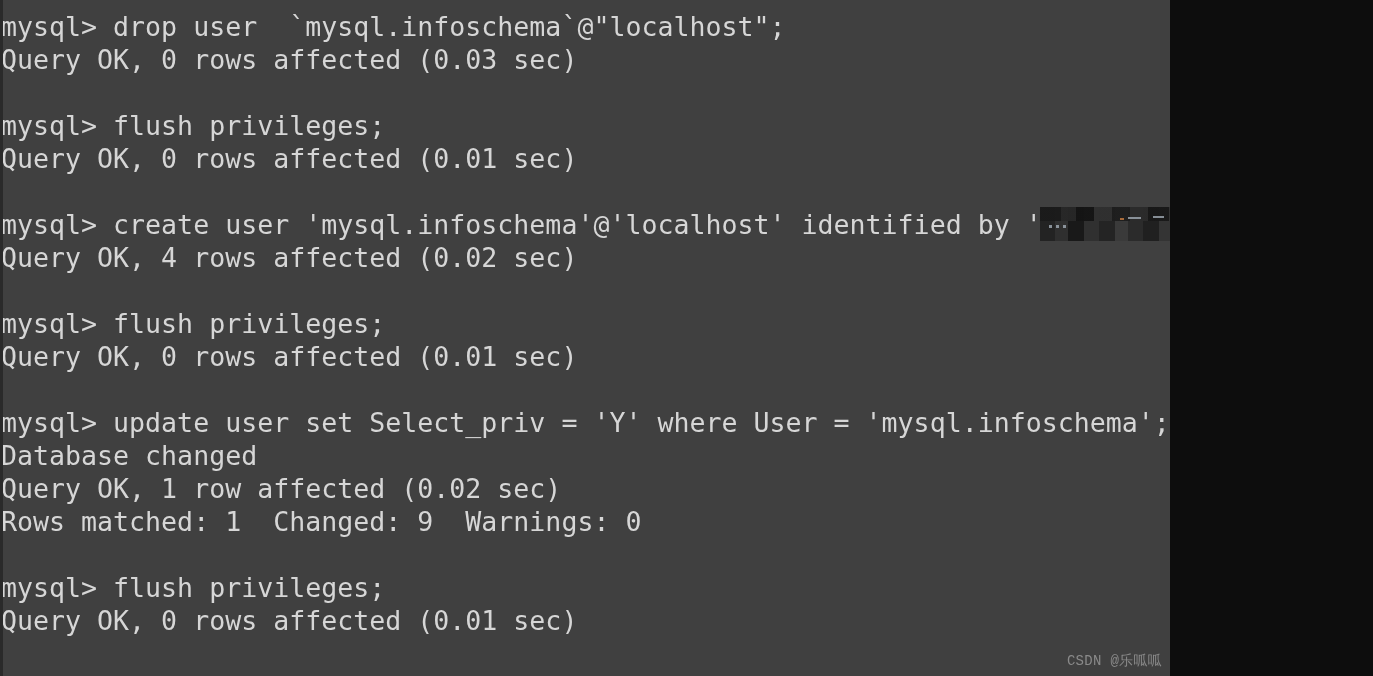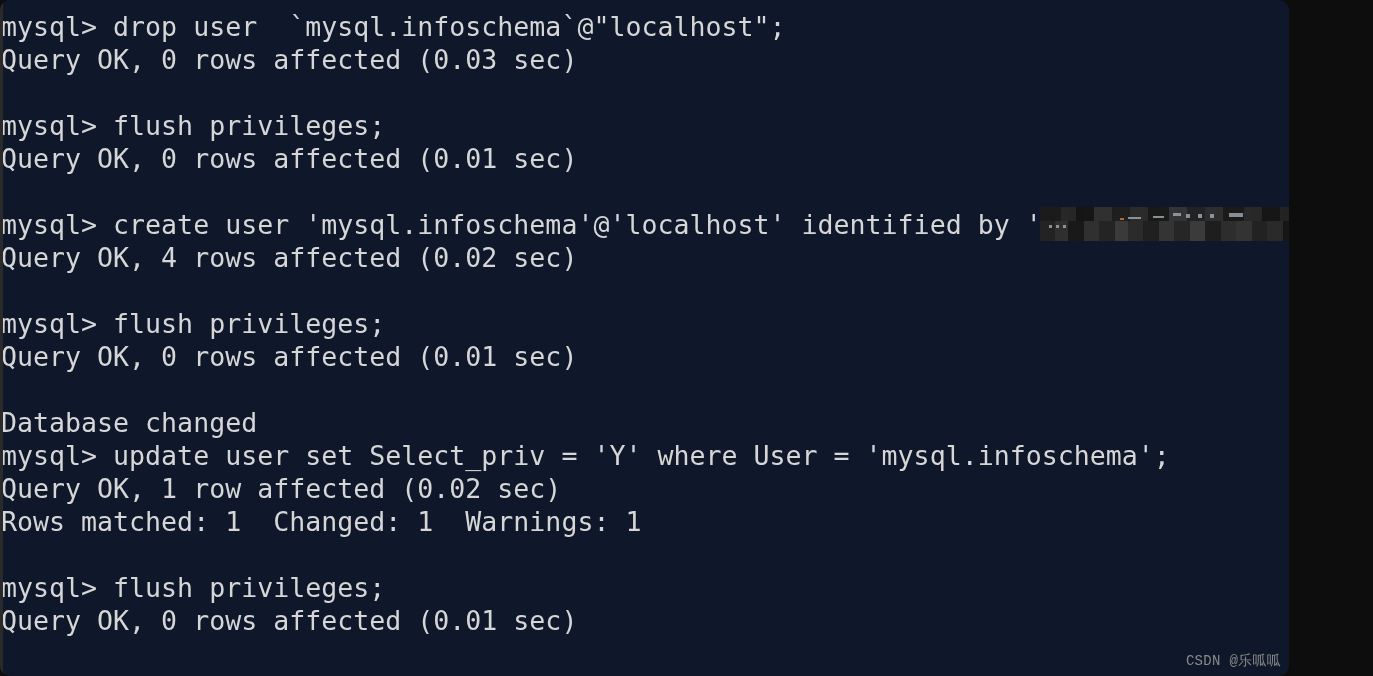--- a/index.html
+++ b/index.html
@@ -2,26 +2,25 @@
 <html><head>
 <meta charset="utf-8">
 <style>
   html, body {
     margin: 0;
     padding: 0;
     background: #0d0d0d;
   }
   #terminal {
     position: relative;
-    width: 1289px;
+    width: 1170px;
     height: 676px;
-    background: #0f172a;
+    background: #404040;
     overflow: hidden;
     font-family: "DejaVu Sans Mono", "Liberation Mono", monospace;
-    border-radius: 10px;
   }
   
   .left-edge {
     position: absolute;
     left: 0;
     top: 0;
     width: 3px;
     height: 100%;
     background: #2a2a2a;
     z-index: 3;
@@ -106,24 +105,24 @@
     <div class="line blank"><span class="txt"></span></div>
     <div class="line"><span class="txt">mysql&gt; flush privileges;</span></div>
     <div class="line"><span class="txt">Query OK, 0 rows affected (0.01 sec)</span></div>
     <div class="line blank"><span class="txt"></span></div>
     <div class="line"><span class="txt">mysql&gt; create user 'mysql.infoschema'@'localhost' identified by '            ';</span></div>
     <div class="line"><span class="txt">Query OK, 4 rows affected (0.02 sec)</span></div>
     <div class="line blank"><span class="txt"></span></div>
     <div class="line"><span class="txt">mysql&gt; flush privileges;</span></div>
     <div class="line"><span class="txt">Query OK, 0 rows affected (0.01 sec)</span></div>
     <div class="line blank"><span class="txt"></span></div>
+    <div class="line"><span class="txt">mysql&gt; update user set Select_priv = 'Y' where User = 'mysql.infoschema';</span></div>
     <div class="line"><span class="txt">Database changed</span></div>
-    <div class="line"><span class="txt">mysql&gt; update user set Select_priv = 'Y' where User = 'mysql.infoschema';</span></div>
     <div class="line"><span class="txt">Query OK, 1 row affected (0.02 sec)</span></div>
-    <div class="line"><span class="txt">Rows matched: 1  Changed: 1  Warnings: 1</span></div>
+    <div class="line"><span class="txt">Rows matched: 1  Changed: 9  Warnings: 0</span></div>
     <div class="line blank"><span class="txt"></span></div>
     <div class="line"><span class="txt">mysql&gt; flush privileges;</span></div>
     <div class="line"><span class="txt">Query OK, 0 rows affected (0.01 sec)</span></div>
   </div>
 
   <div class="redaction">
     <div class="band-top"></div>
     <span class="fleck" style="left:9px;  top:18px; width:3px; height:3px;"></span>
     <span class="fleck" style="left:16px; top:18px; width:3px; height:3px;"></span>
     <span class="fleck" style="left:23px; top:18px; width:3px; height:3px;"></span>

